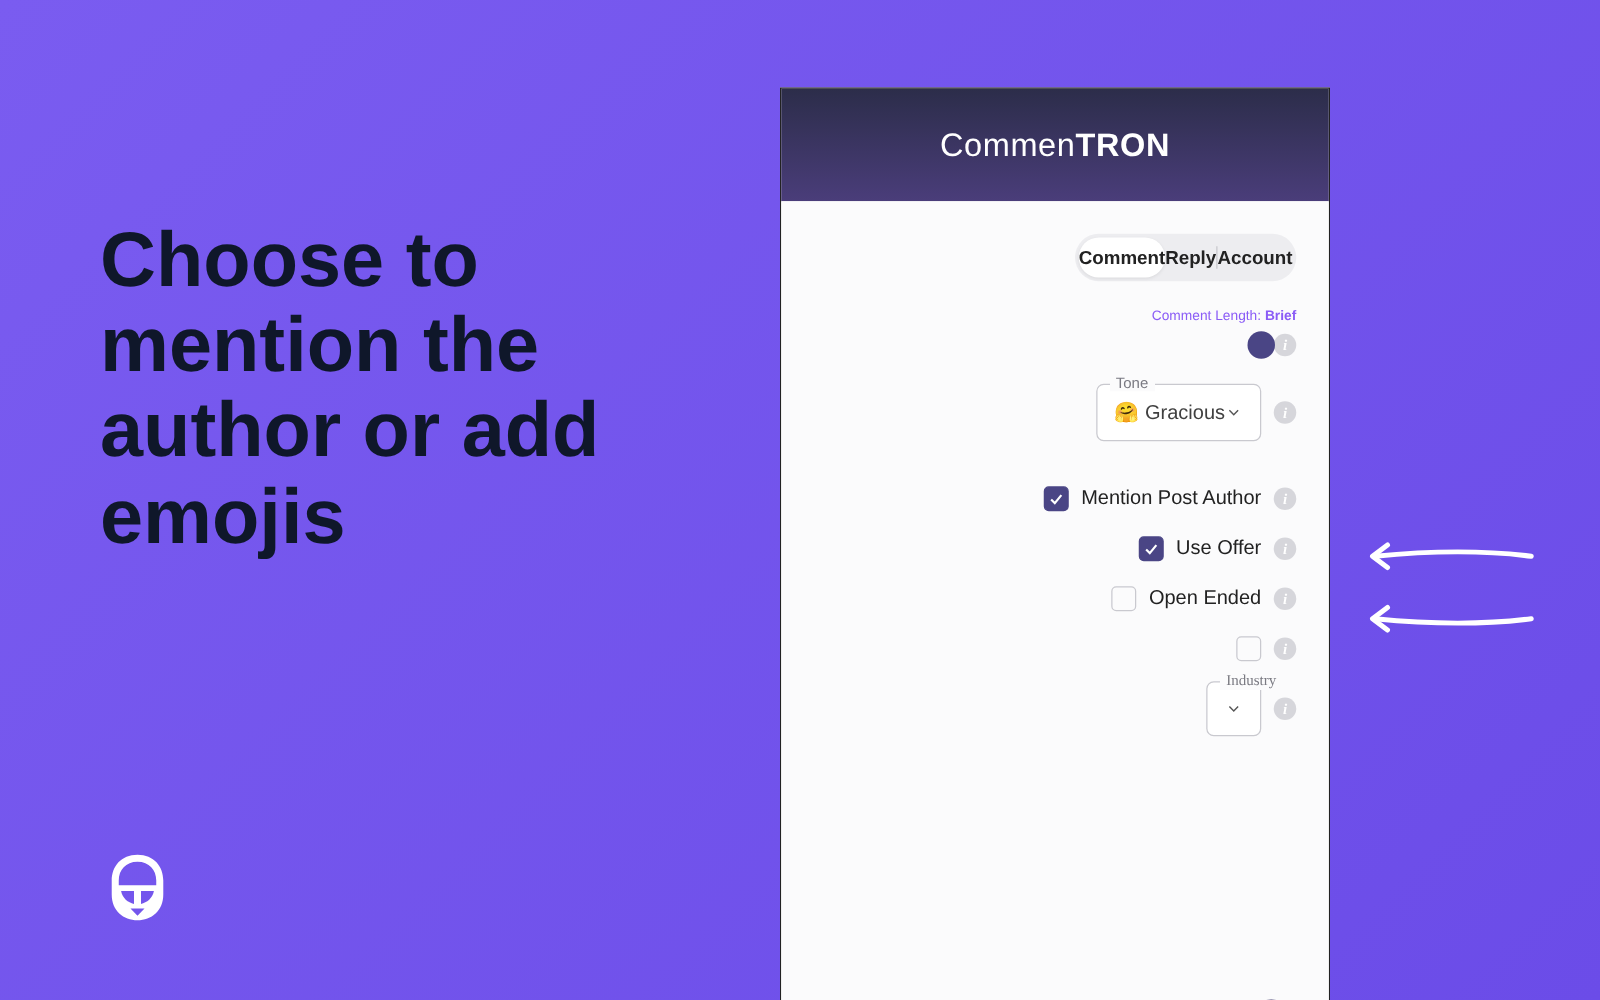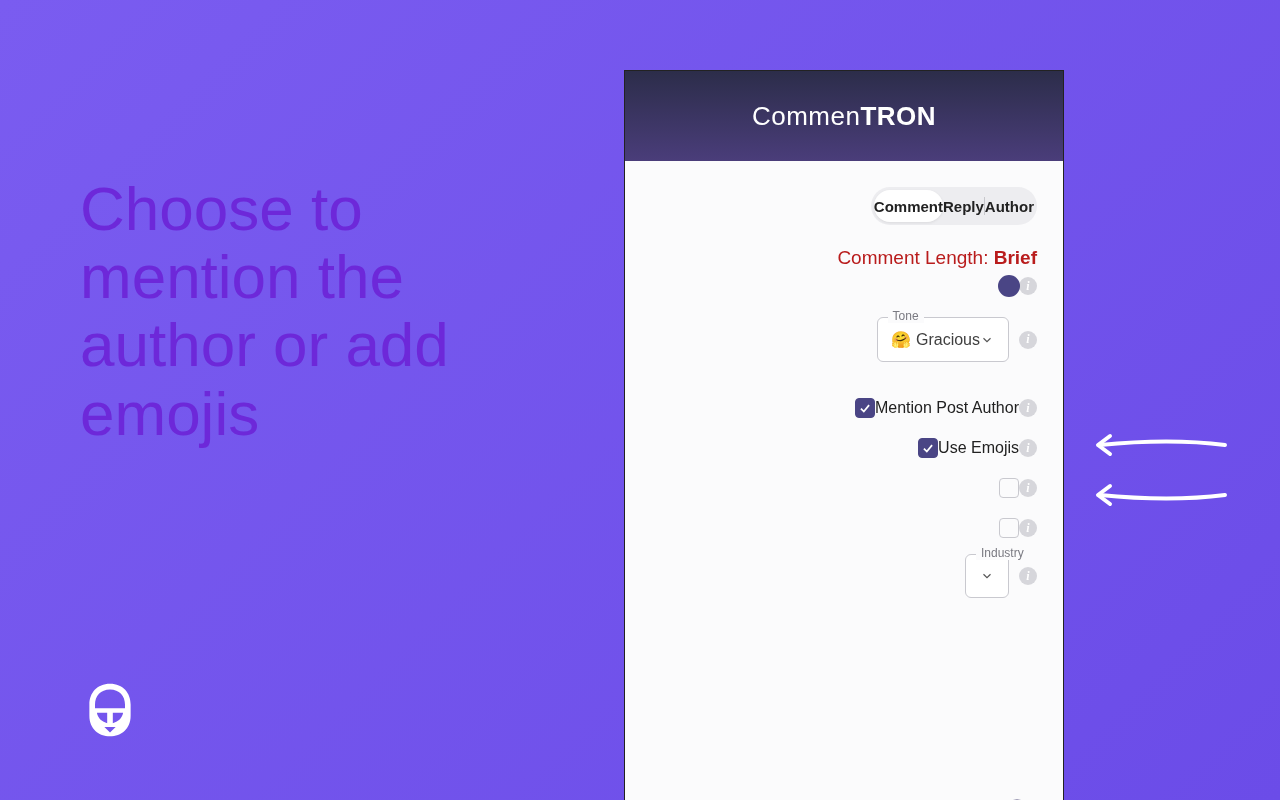--- a/index.html
+++ b/index.html
@@ -8,23 +8,23 @@
     height: 800px;
     background: linear-gradient(135deg, #7a5cf0 0%, #6b4ce8 100%);
     font-family: -apple-system, BlinkMacSystemFont, "Segoe UI", Arial, sans-serif;
     position: relative;
     overflow: hidden;
   }
   .headline {
     position: absolute;
     left: 80px;
     top: 175px;
-    color: #6d28d9;
+    color: #0f172a;
     font-size: 62px;
-    font-weight: 400;
+    font-weight: 700;
     line-height: 1.1;
     max-width: 480px;
   }
   .brand-icon-bottom {
     position: absolute;
     left: 80px;
     bottom: 60px;
     width: 60px;
     height: 60px;
     color: #fff;
@@ -91,22 +91,22 @@
     height: 18px;
     background: #c8c8cc;
   }
   .row {
     display: flex;
     align-items: center;
     gap: 10px;
     margin-bottom: 16px;
   }
   .length-label {
-    font-size: 19px;
-    color: #b91c1c;
+    font-size: 11px;
+    color: #8b5cf6;
     margin-bottom: 8px;
     margin-left: 32px;
   }
   .length-label .bold { font-weight: 700; }
   .slider {
     position: relative;
     height: 14px;
     background: #e5e5e9;
     border-radius: 999px;
     flex: 1;
@@ -170,20 +170,21 @@
     font-size: 16px;
     color: #404040;
   }
   .chevron {
     width: 14px;
     height: 14px;
   }
   .check-row {
     display: flex;
     align-items: center;
+    gap: 10px;
     padding: 10px 0;
   }
   .checkbox {
     width: 20px;
     height: 20px;
     border-radius: 4px;
     border: 1.5px solid #c9c9cf;
     display: flex;
     align-items: center;
     justify-content: center;
@@ -253,21 +254,21 @@
   <div class="panel-header">
     <span class="thin">Commen</span>
       <span class="bold">TRON</span>
   </div>
   <div class="panel-body">
 
     <div class="tabs">
       <div class="tab active">Comment</div>
       <div class="tab">Reply</div>
       <div class="tab-divider"></div>
-      <div class="tab">Author</div>
+      <div class="tab">Account</div>
     </div>
 
     <div class="length-label">
       <span>Comment Length: </span><span class="bold">Brief</span>
     </div>
     <div class="row">
       <div class="slider">
         <div class="slider-fill"></div>
         <div class="slider-thumb"></div>
       </div>
@@ -296,36 +297,37 @@
       <span class="check-label">Mention Post Author</span>
       <div class="info-icon">i</div>
     </div>
 
     <div class="check-row">
       <div class="checkbox checked">
         <svg viewBox="0 0 24 24" fill="none" stroke="#fff" stroke-width="3">
             <polyline points="5 13 10 18 19 7"></polyline>
           </svg>
       </div>
-      <span class="check-label">Use Emojis</span>
+      <span class="check-label">Use Offer</span>
       <div class="info-icon">i</div>
     </div>
 
     <div class="check-row">
       <div class="checkbox"></div>
+      <span class="check-label">Open Ended</span>
       <div class="info-icon">i</div>
     </div>
 
     <div class="check-row">
       <div class="checkbox"></div>
       <div class="info-icon">i</div>
     </div>
 
     <div class="row indent">
-      <div class="fieldset" style="min-height:44px;">
+      <div class="fieldset" style="min-height:44px;font-family:Liberation Serif, serif;">
         <span class="fieldset-legend">Industry</span>
         <span class="fieldset-value"></span>
         <svg class="chevron" viewBox="0 0 24 24" fill="none" stroke="#555" stroke-width="2">
             <polyline points="6 9 12 15 18 9"></polyline>
           </svg>
       </div>
       <div class="info-icon">i</div>
     </div>
 
     <div class="footer">

